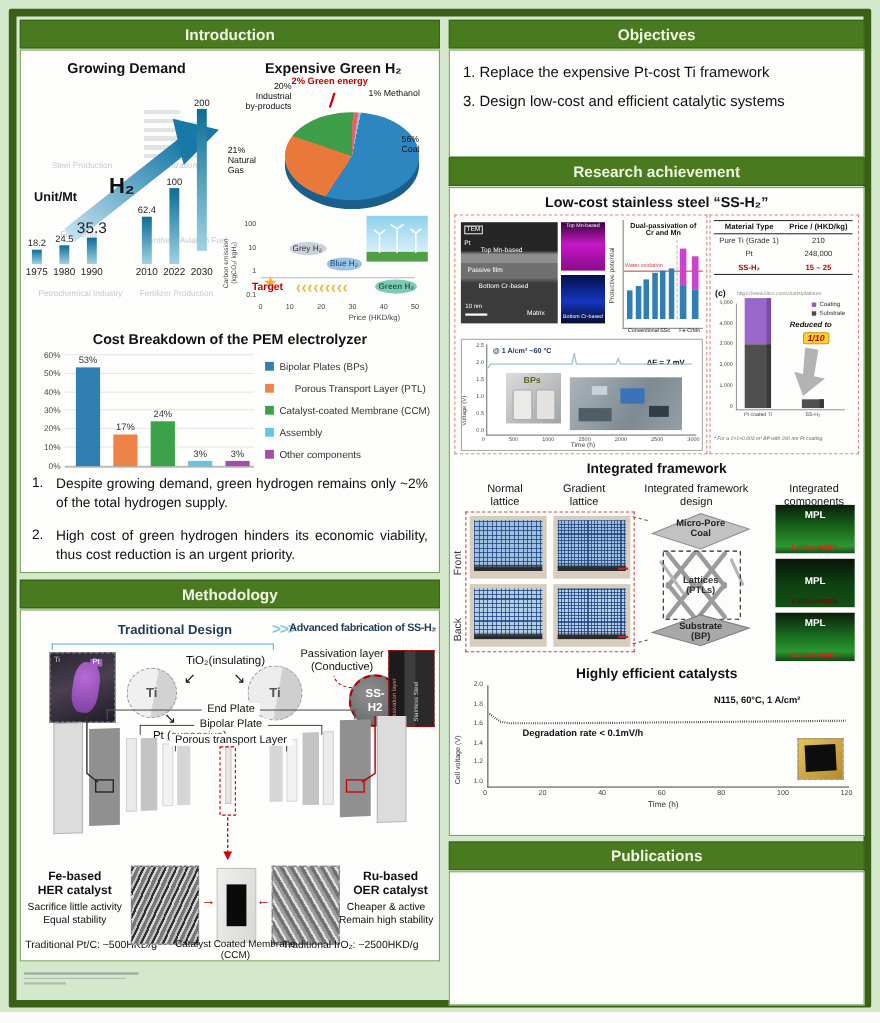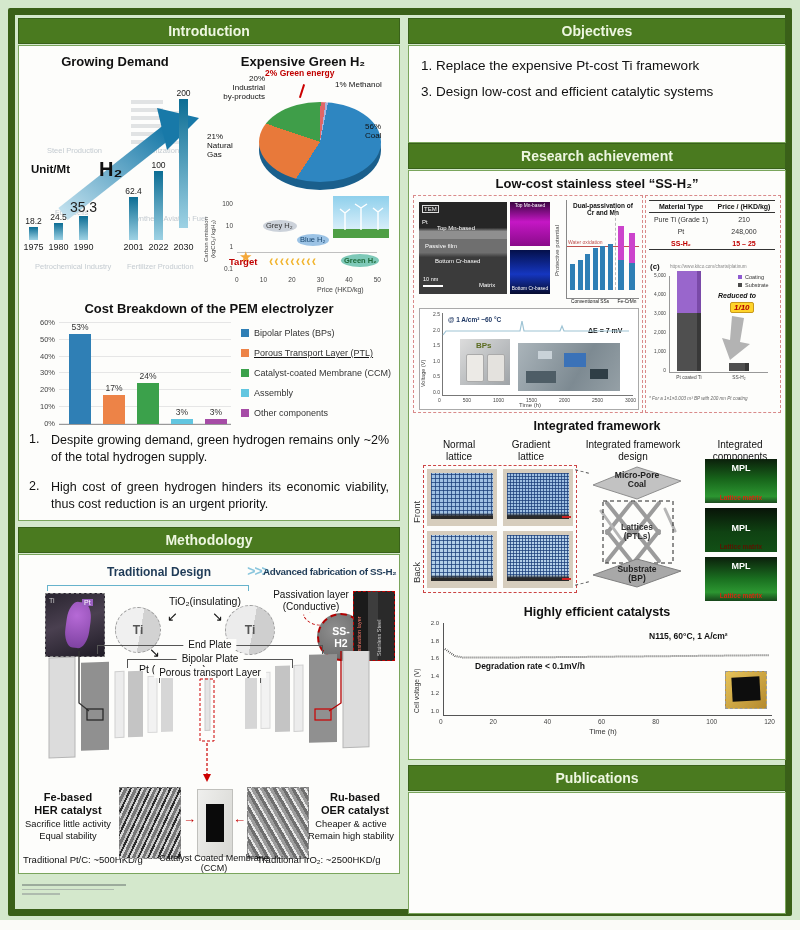--- a/index.html
+++ b/index.html
@@ -42,21 +42,21 @@
     <defs>
         <linearGradient id="ag" x1="0" y1="1" x2="1" y2="0">
       <stop offset="0" stop-color="#c2e1ee"></stop>
           <stop offset="1" stop-color="#1879a8"></stop>
         </linearGradient>
       </defs>
     <line x1="10" y1="110" x2="114" y2="28" stroke="url(#ag)" stroke-width="15"></line>
     <polygon points="104,4 146,14 114,46" fill="#1879a8"></polygon>
   </svg>
 
-  <div class="a b" style="left:12px;top:117px;font-size:11.5px;z-index:2;">Unit/Mt</div>
+  <div class="a b" style="left:12px;top:128px;font-size:11.5px;z-index:2;">Unit/Mt</div>
   <div class="a b" style="left:80px;top:112px;font-size:20px;z-index:2;">H₂</div>
 
   <div class="a" id="gd-bars" style="left:2px;top:42px;width:180px;height:164px;z-index:2;">
       <div style="position: absolute; left: 0px; bottom: 0px; width: 25px; height: 164px; display: flex; flex-direction: column; align-items: center; justify-content: flex-end;">
         <div style="font-size: 8.5px; color: rgb(34, 34, 34); margin-bottom: 1px;">18.2</div>
         <div style="width: 9px; height: 12.558px; background: linear-gradient(rgb(12, 109, 148), rgb(158, 210, 228));"></div>
         <div style="font-size: 9px; color: rgb(34, 34, 34); margin-top: 2px;">1975</div>
       </div>
       <div style="position: absolute; left: 25px; bottom: 0px; width: 25px; height: 164px; display: flex; flex-direction: column; align-items: center; justify-content: flex-end;">
         <div style="font-size: 8.5px; color: rgb(34, 34, 34); margin-bottom: 1px;">24.5</div>
@@ -64,21 +64,21 @@
         <div style="font-size: 9px; color: rgb(34, 34, 34); margin-top: 2px;">1980</div>
       </div>
       <div style="position: absolute; left: 50px; bottom: 0px; width: 25px; height: 164px; display: flex; flex-direction: column; align-items: center; justify-content: flex-end;">
         <div style="font-size: 14px; color: rgb(34, 34, 34); margin-bottom: 1px;">35.3</div>
         <div style="width: 9px; height: 24.357px; background: linear-gradient(rgb(12, 109, 148), rgb(158, 210, 228));"></div>
         <div style="font-size: 9px; color: rgb(34, 34, 34); margin-top: 2px;">1990</div>
       </div>
       <div style="position: absolute; left: 100px; bottom: 0px; width: 25px; height: 164px; display: flex; flex-direction: column; align-items: center; justify-content: flex-end;">
         <div style="font-size: 8.5px; color: rgb(34, 34, 34); margin-bottom: 1px;">62.4</div>
         <div style="width: 9px; height: 43.056px; background: linear-gradient(rgb(12, 109, 148), rgb(158, 210, 228));"></div>
-        <div style="font-size: 9px; color: rgb(34, 34, 34); margin-top: 2px;">2001</div>
+        <div style="font-size: 9px; color: rgb(34, 34, 34); margin-top: 2px;">2010</div>
       </div>
       <div style="position: absolute; left: 125px; bottom: 0px; width: 25px; height: 164px; display: flex; flex-direction: column; align-items: center; justify-content: flex-end;">
         <div style="font-size: 8.5px; color: rgb(34, 34, 34); margin-bottom: 1px;">100</div>
         <div style="width: 9px; height: 69px; background: linear-gradient(rgb(12, 109, 148), rgb(158, 210, 228));"></div>
         <div style="font-size: 9px; color: rgb(34, 34, 34); margin-top: 2px;">2022</div>
       </div>
       <div style="position: absolute; left: 150px; bottom: 0px; width: 25px; height: 164px; display: flex; flex-direction: column; align-items: center; justify-content: flex-end;">
         <div style="font-size: 8.5px; color: rgb(34, 34, 34); margin-bottom: 1px;">200</div>
         <div style="width: 9px; height: 138px; background: linear-gradient(rgb(12, 109, 148), rgb(158, 210, 228));"></div>
         <div style="font-size: 9px; color: rgb(34, 34, 34); margin-top: 14px;">2030</div>
@@ -180,21 +180,21 @@
         <div style="position: absolute; left: 146px; bottom: 0px; width: 22px; height: 5.1px; background: rgb(166, 76, 166);"></div>
         <div style="position: absolute; left: 140px; bottom: 7.1px; width: 34px; text-align: center; font-size: 8.5px; color: rgb(51, 51, 51);">3%</div>
       </div>
     <div class="a" style="left:26px;top:102px;width:172px;height:1px;background:#999;"></div>
   </div>
   <div class="a" id="cost-legend" style="left:222px;top:282px;width:154px;display:flex;flex-direction:column;gap:10px;">
       <div style="display: flex; align-items: center; gap: 5px;">
         <div style="width: 8px; height: 8px; flex: 0 0 8px; background: rgb(47, 127, 181);"></div>
         <div style="font-size: 9px; color: rgb(51, 51, 51);">Bipolar Plates (BPs)</div>
       </div>
-      <div style="display: flex; align-items: center; gap: 5px; text-decoration: underline;">
+      <div style="display: flex; align-items: center; gap: 19px;">
         <div style="width: 8px; height: 8px; flex: 0 0 8px; background: rgb(237, 131, 71);"></div>
         <div style="font-size: 9px; color: rgb(51, 51, 51);">Porous Transport Layer (PTL)</div>
       </div>
       <div style="display: flex; align-items: center; gap: 5px;">
         <div style="width: 8px; height: 8px; flex: 0 0 8px; background: rgb(59, 161, 75);"></div>
         <div style="font-size: 9px; color: rgb(51, 51, 51);">Catalyst-coated Membrane (CCM)</div>
       </div>
       <div style="display: flex; align-items: center; gap: 5px;">
         <div style="width: 8px; height: 8px; flex: 0 0 8px; background: rgb(98, 198, 224);"></div>
         <div style="font-size: 9px; color: rgb(51, 51, 51);">Assembly</div>

